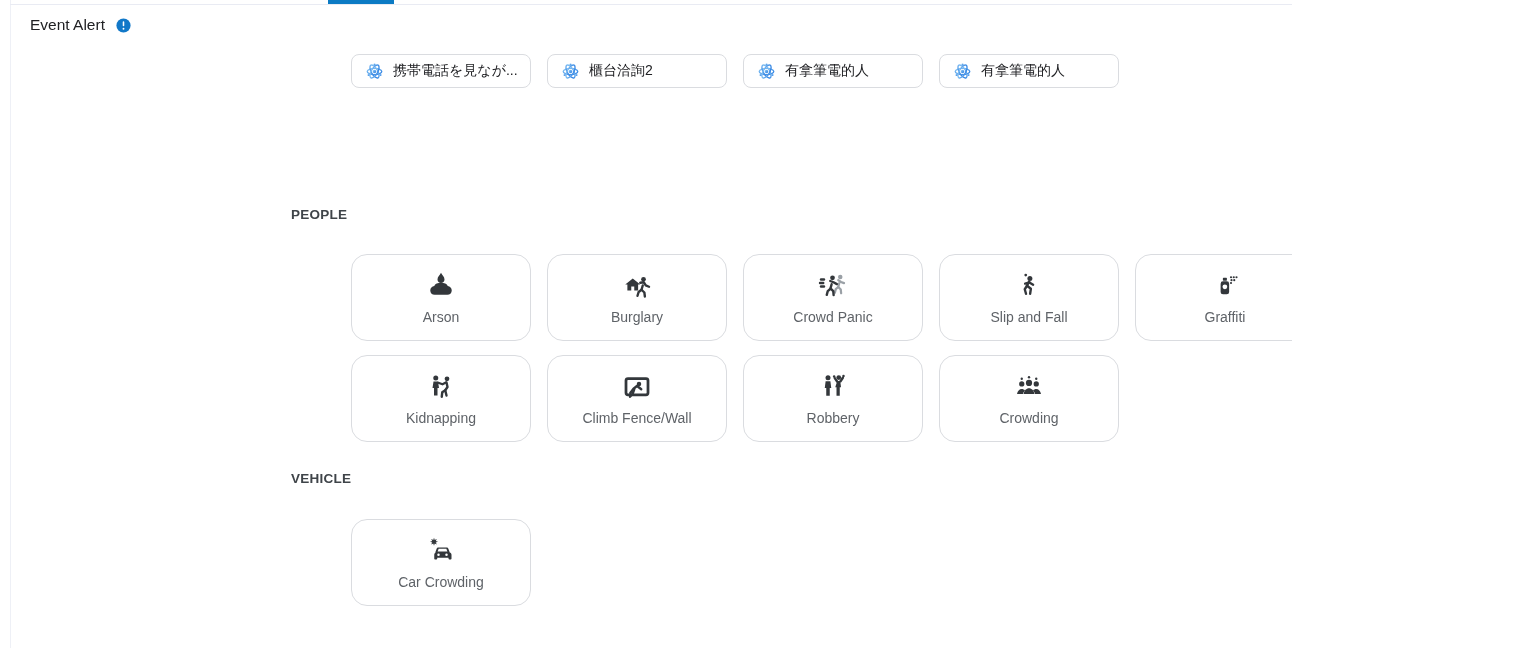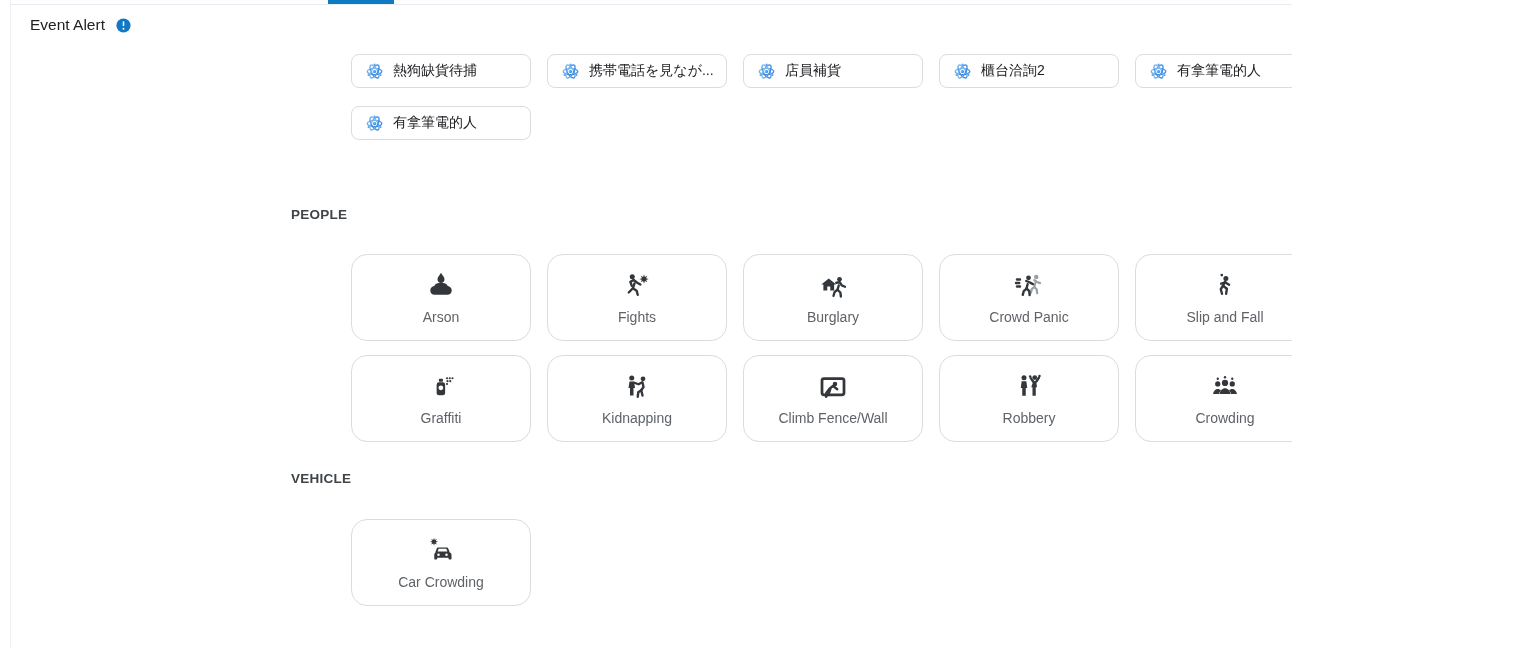--- a/index.html
+++ b/index.html
@@ -94,122 +94,76 @@
                 <g fill="none" stroke="url(#atomGrad)" stroke-width="1.7">
                   <ellipse cx="12" cy="12" rx="9.2" ry="4"></ellipse>
                   <ellipse cx="12" cy="12" rx="9.2" ry="4" transform="rotate(60 12 12)"></ellipse>
                   <ellipse cx="12" cy="12" rx="9.2" ry="4" transform="rotate(-60 12 12)"></ellipse>
                 </g>
                 <circle cx="12" cy="12" r="2.2" fill="url(#atomGrad)"></circle>
                 <circle cx="12" cy="3.4" r="1.4" fill="url(#atomGrad)"></circle>
                 <circle cx="4.5" cy="16.4" r="1.4" fill="url(#atomGrad)"></circle>
                 <circle cx="19.5" cy="16.4" r="1.4" fill="url(#atomGrad)"></circle>
               </svg></span>
-    <span class="chip-label">熱狗缺貨待捕</span>
+    <span class="chip-label">携帯電話を見なが...</span>
   </button>
           <button class="chip">
     <span class="chip-icon"><svg viewBox="0 0 24 24">
                 <g fill="none" stroke="url(#atomGrad)" stroke-width="1.7">
                   <ellipse cx="12" cy="12" rx="9.2" ry="4"></ellipse>
                   <ellipse cx="12" cy="12" rx="9.2" ry="4" transform="rotate(60 12 12)"></ellipse>
                   <ellipse cx="12" cy="12" rx="9.2" ry="4" transform="rotate(-60 12 12)"></ellipse>
                 </g>
                 <circle cx="12" cy="12" r="2.2" fill="url(#atomGrad)"></circle>
                 <circle cx="12" cy="3.4" r="1.4" fill="url(#atomGrad)"></circle>
                 <circle cx="4.5" cy="16.4" r="1.4" fill="url(#atomGrad)"></circle>
                 <circle cx="19.5" cy="16.4" r="1.4" fill="url(#atomGrad)"></circle>
               </svg></span>
-    <span class="chip-label">携帯電話を見なが...</span>
+    <span class="chip-label">櫃台洽詢2</span>
   </button>
           <button class="chip">
     <span class="chip-icon"><svg viewBox="0 0 24 24">
                 <g fill="none" stroke="url(#atomGrad)" stroke-width="1.7">
                   <ellipse cx="12" cy="12" rx="9.2" ry="4"></ellipse>
                   <ellipse cx="12" cy="12" rx="9.2" ry="4" transform="rotate(60 12 12)"></ellipse>
                   <ellipse cx="12" cy="12" rx="9.2" ry="4" transform="rotate(-60 12 12)"></ellipse>
                 </g>
                 <circle cx="12" cy="12" r="2.2" fill="url(#atomGrad)"></circle>
                 <circle cx="12" cy="3.4" r="1.4" fill="url(#atomGrad)"></circle>
                 <circle cx="4.5" cy="16.4" r="1.4" fill="url(#atomGrad)"></circle>
                 <circle cx="19.5" cy="16.4" r="1.4" fill="url(#atomGrad)"></circle>
               </svg></span>
-    <span class="chip-label">店員補貨</span>
+    <span class="chip-label">有拿筆電的人</span>
   </button>
           <button class="chip">
     <span class="chip-icon"><svg viewBox="0 0 24 24">
                 <g fill="none" stroke="url(#atomGrad)" stroke-width="1.7">
                   <ellipse cx="12" cy="12" rx="9.2" ry="4"></ellipse>
                   <ellipse cx="12" cy="12" rx="9.2" ry="4" transform="rotate(60 12 12)"></ellipse>
                   <ellipse cx="12" cy="12" rx="9.2" ry="4" transform="rotate(-60 12 12)"></ellipse>
                 </g>
                 <circle cx="12" cy="12" r="2.2" fill="url(#atomGrad)"></circle>
                 <circle cx="12" cy="3.4" r="1.4" fill="url(#atomGrad)"></circle>
                 <circle cx="4.5" cy="16.4" r="1.4" fill="url(#atomGrad)"></circle>
                 <circle cx="19.5" cy="16.4" r="1.4" fill="url(#atomGrad)"></circle>
               </svg></span>
-    <span class="chip-label">櫃台洽詢2</span>
-  </button>
-          <button class="chip">
-    <span class="chip-icon"><svg viewBox="0 0 24 24">
-                <g fill="none" stroke="url(#atomGrad)" stroke-width="1.7">
-                  <ellipse cx="12" cy="12" rx="9.2" ry="4"></ellipse>
-                  <ellipse cx="12" cy="12" rx="9.2" ry="4" transform="rotate(60 12 12)"></ellipse>
-                  <ellipse cx="12" cy="12" rx="9.2" ry="4" transform="rotate(-60 12 12)"></ellipse>
-                </g>
-                <circle cx="12" cy="12" r="2.2" fill="url(#atomGrad)"></circle>
-                <circle cx="12" cy="3.4" r="1.4" fill="url(#atomGrad)"></circle>
-                <circle cx="4.5" cy="16.4" r="1.4" fill="url(#atomGrad)"></circle>
-                <circle cx="19.5" cy="16.4" r="1.4" fill="url(#atomGrad)"></circle>
-              </svg></span>
-    <span class="chip-label">有拿筆電的人</span>
-  </button>
-          <button class="chip">
-    <span class="chip-icon"><svg viewBox="0 0 24 24">
-                <g fill="none" stroke="url(#atomGrad)" stroke-width="1.7">
-                  <ellipse cx="12" cy="12" rx="9.2" ry="4"></ellipse>
-                  <ellipse cx="12" cy="12" rx="9.2" ry="4" transform="rotate(60 12 12)"></ellipse>
-                  <ellipse cx="12" cy="12" rx="9.2" ry="4" transform="rotate(-60 12 12)"></ellipse>
-                </g>
-                <circle cx="12" cy="12" r="2.2" fill="url(#atomGrad)"></circle>
-                <circle cx="12" cy="3.4" r="1.4" fill="url(#atomGrad)"></circle>
-                <circle cx="4.5" cy="16.4" r="1.4" fill="url(#atomGrad)"></circle>
-                <circle cx="19.5" cy="16.4" r="1.4" fill="url(#atomGrad)"></circle>
-              </svg></span>
     <span class="chip-label">有拿筆電的人</span>
   </button>
         </div>
     </section>
 
     <section class="section" id="secPeople">
       <h3 class="sec-title">PEOPLE</h3>
       <div class="card-grid" id="peopleGrid">
           <button class="card">
     <span class="card-icon"><svg viewBox="0 0 24 24" fill="#33373b">
                 <path d="M12 1.4c.9 2 2.8 3.2 2.8 5.3 0 1.6-1.3 2.8-2.8 2.8S9.2 8.3 9.2 6.7c0-2.1 1.9-3.3 2.8-5.3z"></path>
                 <path d="M6.6 12c.6-1.7 2.8-2.6 5.4-2.6s4.8.9 5.4 2.6c1.8.2 3.2 1.7 3.2 3.5 0 2-1.6 3.5-3.5 3.5H6.9c-1.9 0-3.5-1.5-3.5-3.5 0-1.8 1.4-3.3 3.2-3.5z"></path>
               </svg></span>
     <span class="card-label">Arson</span>
-  </button>
-          <button class="card">
-    <span class="card-icon"><svg viewBox="0 0 24 24">
-                <g fill="#33373b">
-                  <circle cx="8.2" cy="4.6" r="2"></circle>
-                  <g transform="translate(17.6 6.4)">
-                    <path d="M0-3.8L.9-.9 3.8 0 .9.9 0 3.8-.9.9-3.8 0-.9-.9z"></path>
-                    <path d="M0-3.8L.9-.9 3.8 0 .9.9 0 3.8-.9.9-3.8 0-.9-.9z" transform="rotate(45)"></path>
-                  </g>
-                </g>
-                <g fill="none" stroke="#33373b" stroke-width="1.9" stroke-linecap="round" stroke-linejoin="round">
-                  <path d="M9.3 7.2l-2.6 1.5 1.1 3.1"></path>
-                  <path d="M9.3 7.2l2.9 2.2 2.5 1.4"></path>
-                  <path d="M10 9.9l-1.3 3.9-3.3 3.4"></path>
-                  <path d="M8.7 13.8l3 2 .9 3.2"></path>
-                </g>
-              </svg></span>
-    <span class="card-label">Fights</span>
   </button>
           <button class="card">
     <span class="card-icon"><svg viewBox="0 0 24 24">
                 <path fill="#33373b" fill-rule="evenodd" d="M2.6 10.8L8.6 6l6 4.8h-1.7v4.8H4.3v-4.8H2.6zm4.8 4.8h2.4v-3.2H7.4z"></path>
                 <circle cx="17.2" cy="6.6" r="1.9" fill="#33373b"></circle>
                 <g fill="none" stroke="#33373b" stroke-width="1.9" stroke-linecap="round" stroke-linejoin="round">
                   <path d="M14.6 9.4l2.8-.4 1.6 2.5 2.6 1.1"></path>
                   <path d="M16.6 11.6l-1 3.4 2.3 2.2.4 3.2"></path>
                   <path d="M15.6 15l-2.3 1.8-.9 3"></path>
                 </g>

